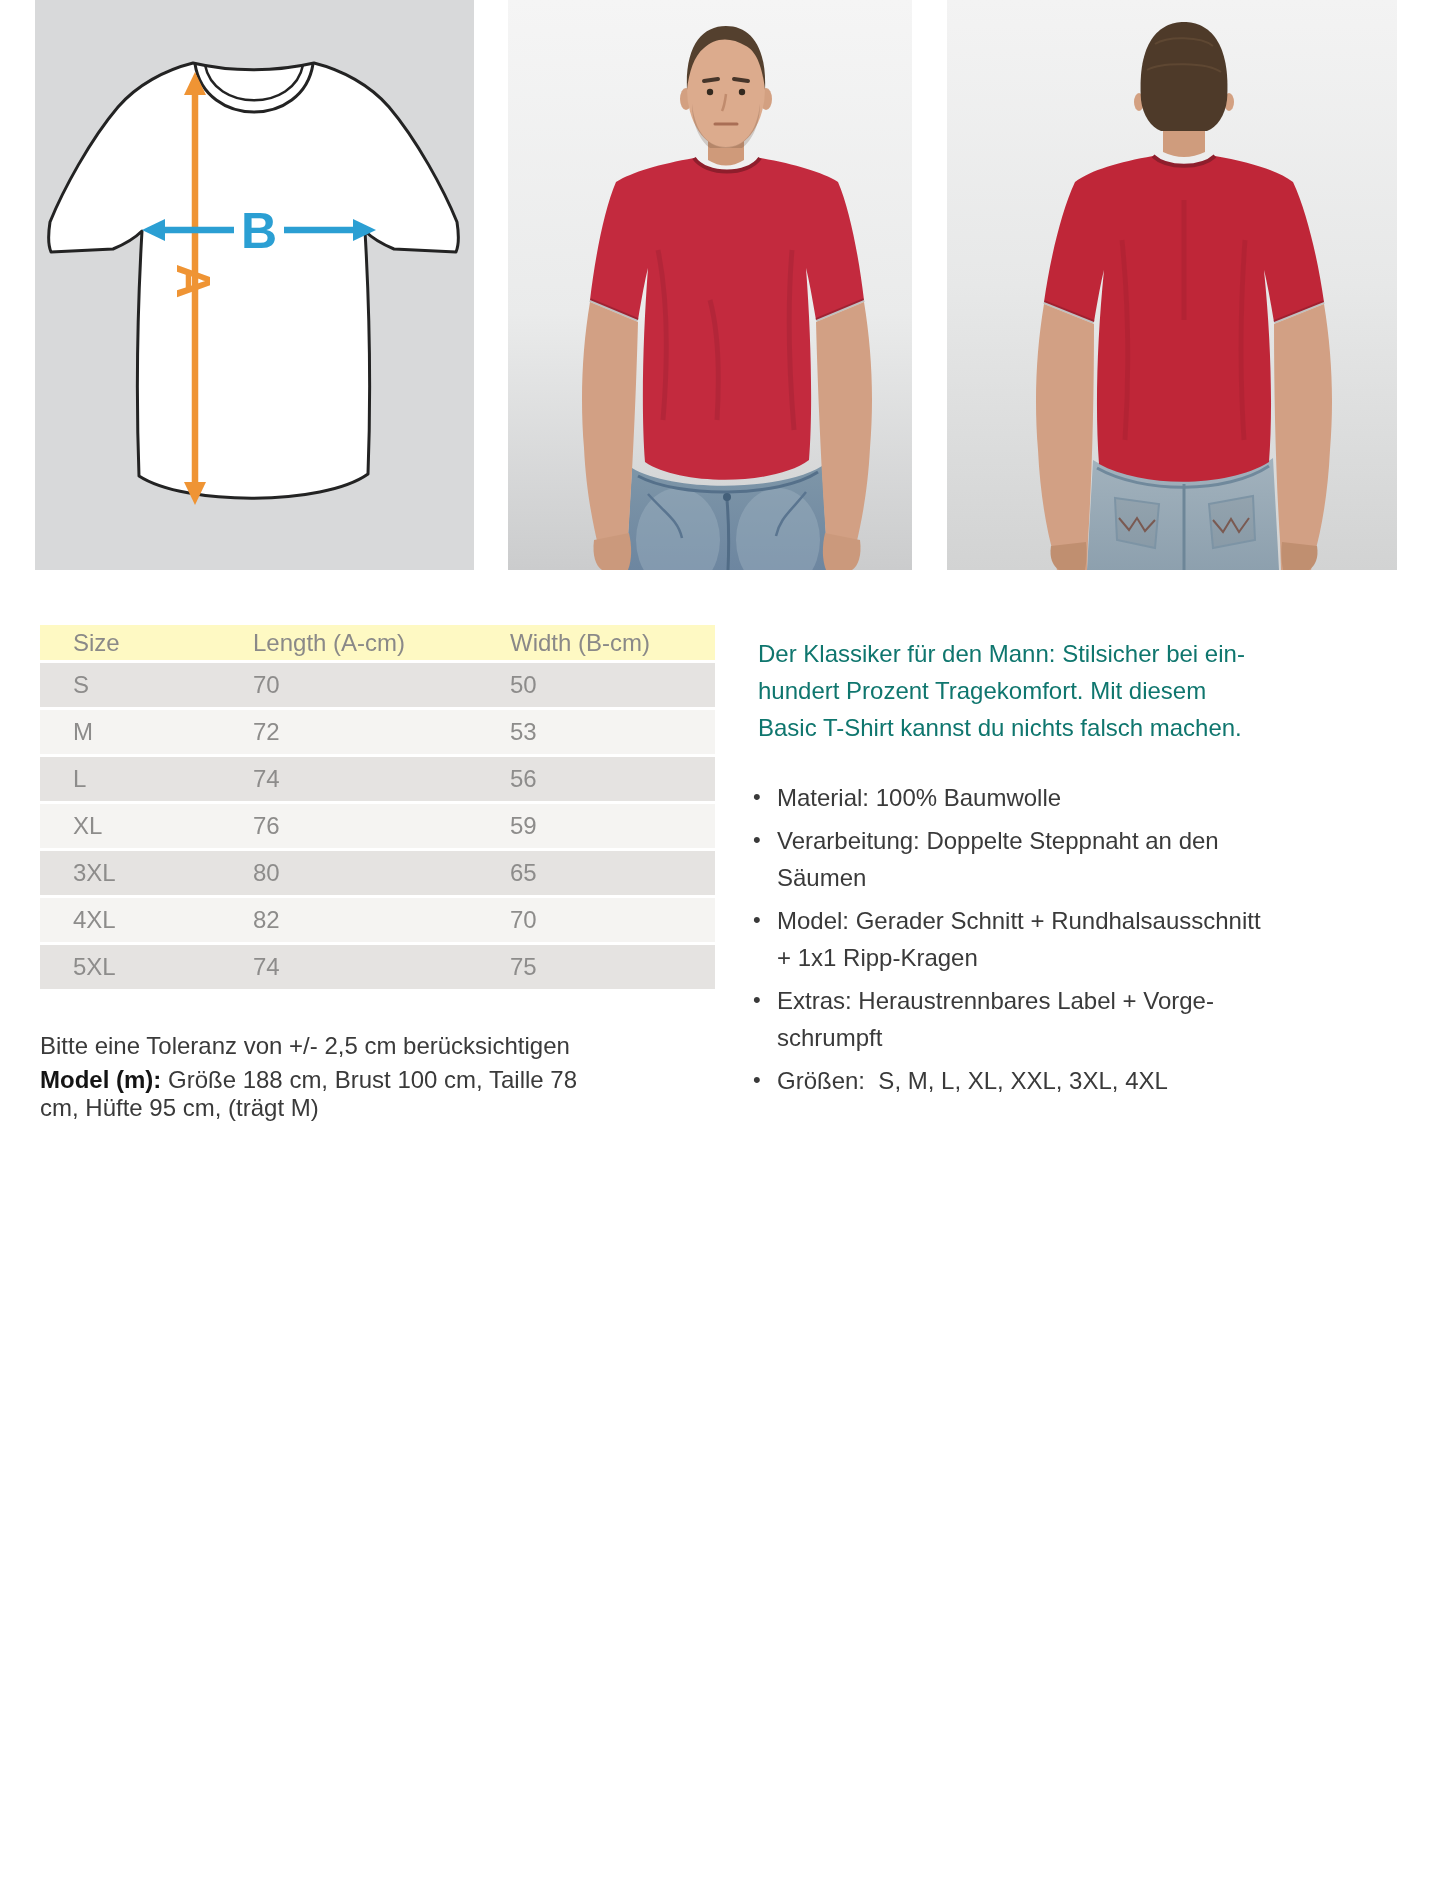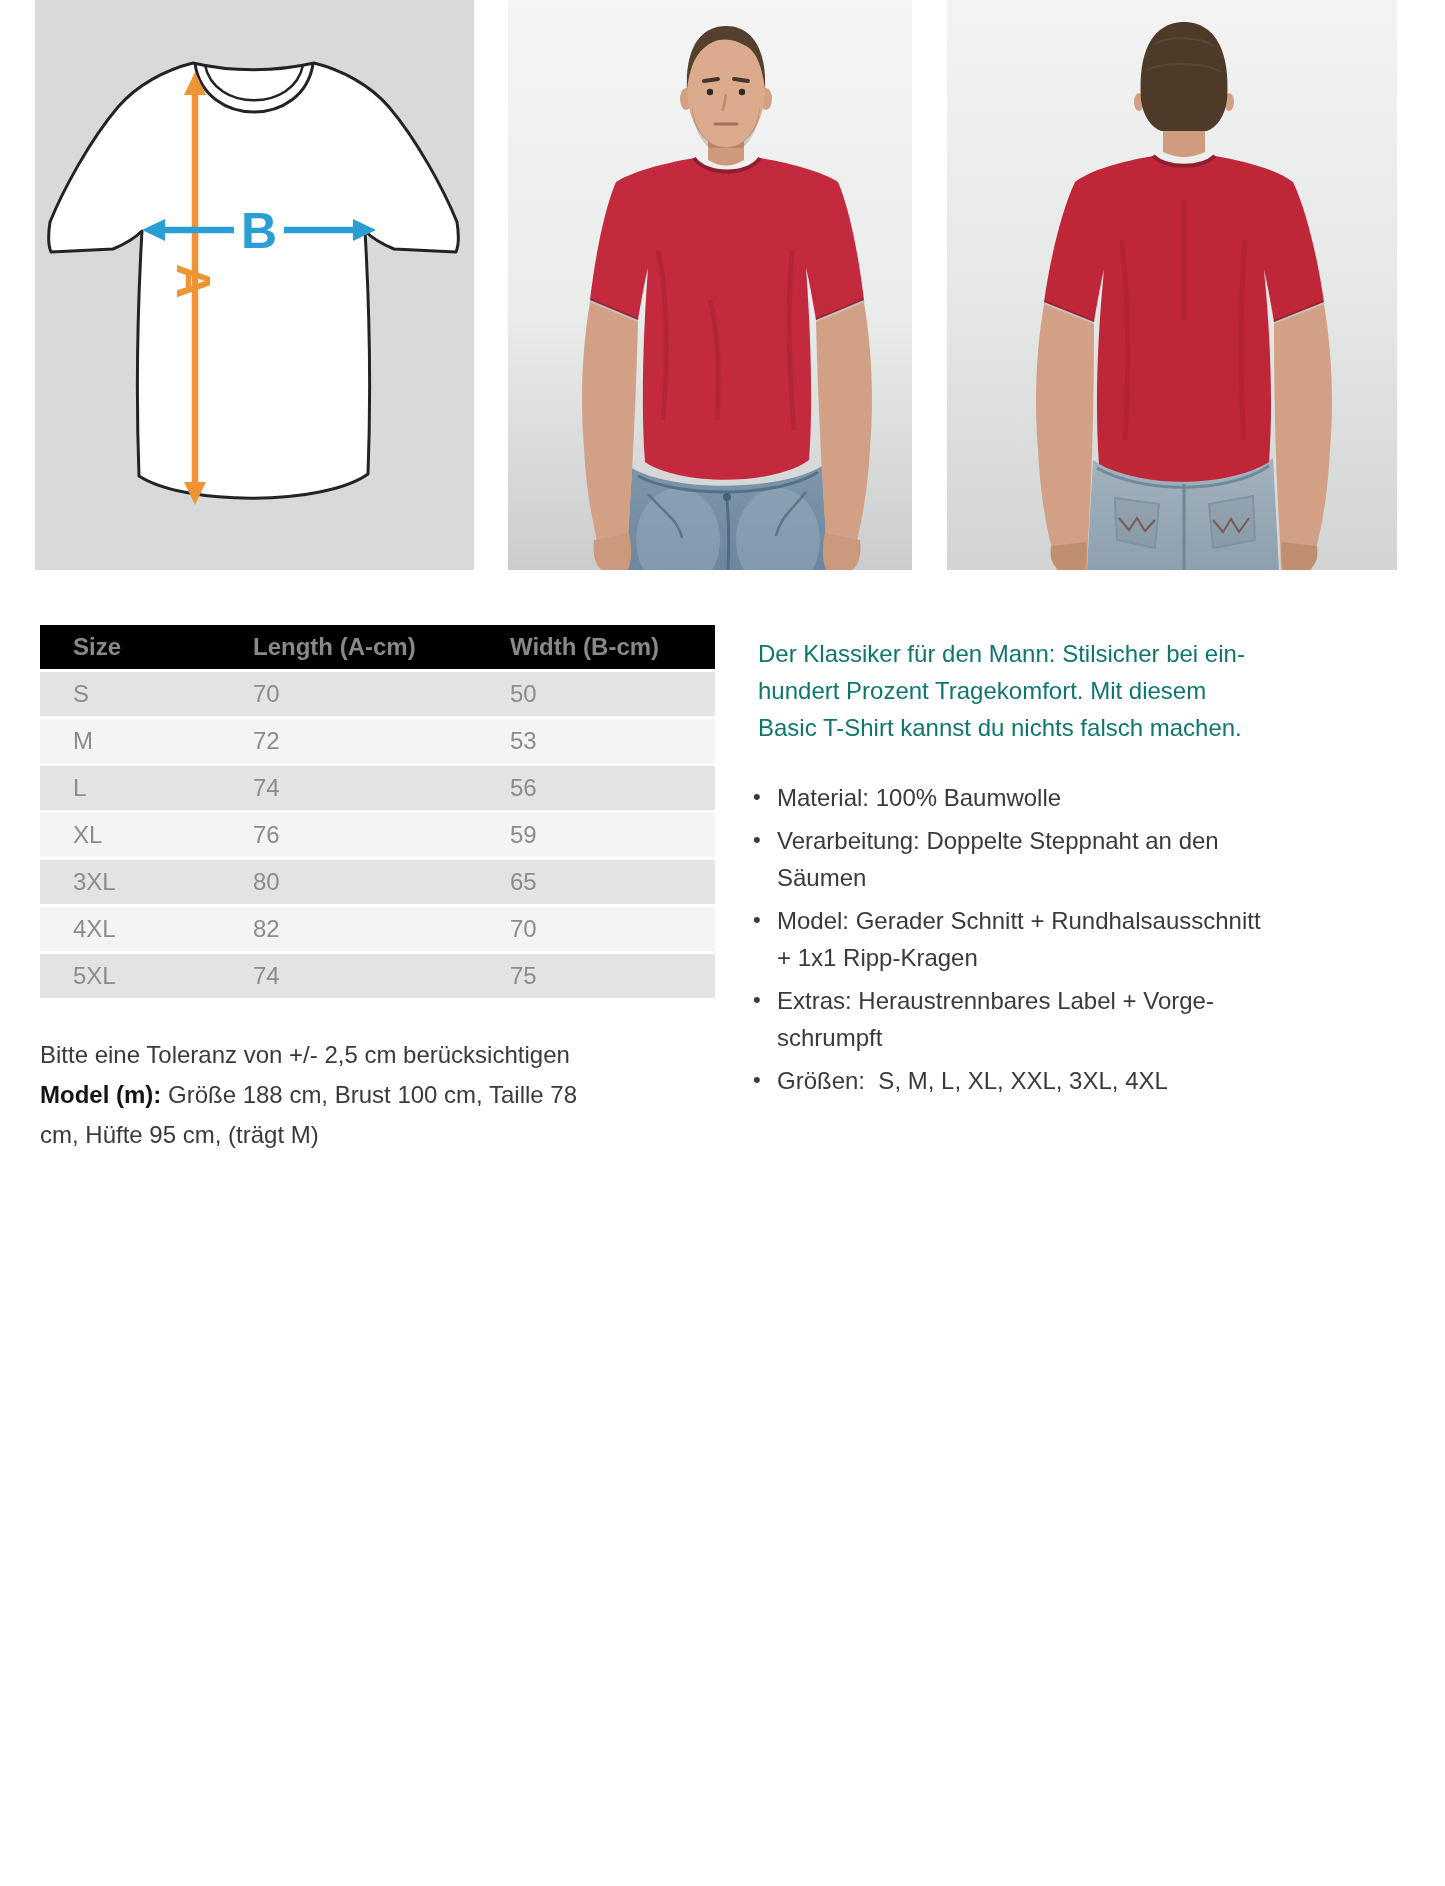--- a/index.html
+++ b/index.html
@@ -20,34 +20,34 @@
   .content { position:relative; margin-top:55px; height:1261px; }
 
   .left-col  { position:absolute; left:40px; top:0; width:675px; }
   .right-col { position:absolute; left:750px; top:2px; width:610px; }
 
   table.size-table { border-collapse:separate; border-spacing:0; width:675px; font-size:24px; table-layout:fixed; }
   table.size-table col.c1 { width:180px; }
   table.size-table col.c2 { width:257px; }
   table.size-table col.c3 { width:238px; }
   table.size-table th {
-    background:#000000; color:#8a8988; font-weight:700; text-align:left;
-    height:47px; padding:0 0 0 33px; border-bottom:3px solid #ffffff;
+    background:#fef9c3; color:#8a8988; font-weight:400; text-align:left;
+    height:38px; padding:0 0 0 33px; border-bottom:3px solid #ffffff;
   }
   table.size-table td {
     color:#8d8c8b; height:47px; padding:0 0 0 33px; border-bottom:3px solid #ffffff;
   }
   table.size-table tbody tr:nth-child(odd)  td { background:#e5e3e1; }
   table.size-table tbody tr:nth-child(even) td { background:#f5f4f2; }
 
   .tolerance {
     margin:34px 0 0; width:565px;
     font-size:24px; line-height:40px; color:#3a3a3a;
   }
-  .model-info { margin:0; width:555px; font-size:24px; line-height:40px; color:#3a3a3a; }
+  .model-info { margin:0; width:555px; font-size:24px; line-height:28px; color:#3a3a3a; }
   .model-info strong { color:#141414; font-weight:700; }
 
   .intro {
     margin:8px; font-size:24px; line-height:37px; color:#0f766e; white-space:pre-line;
   }
   .features { list-style:none; margin:33px 0 0; padding:0; }
   .features li {
     position:relative; padding-left:27px; margin:0 0 6px;
     font-size:24px; line-height:37px; color:#3a3a3a; white-space:pre-line;
   }

